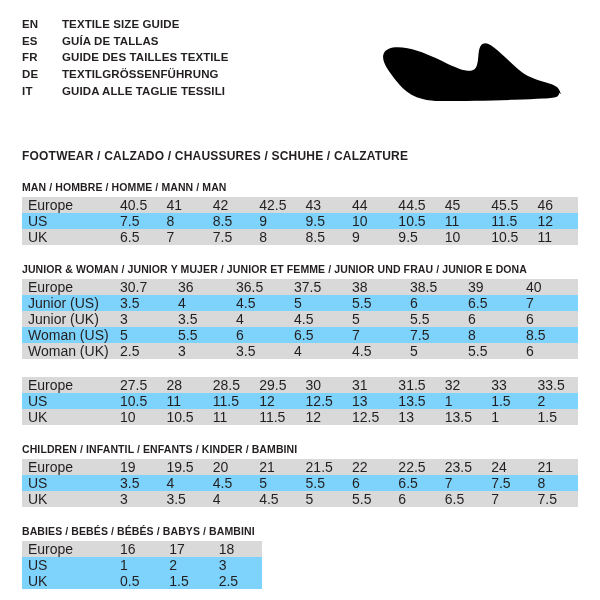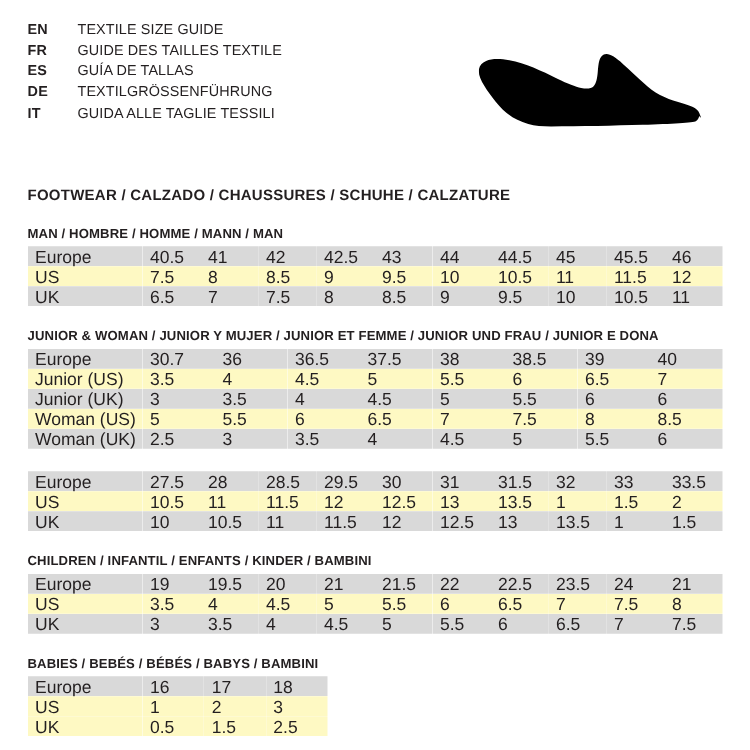--- a/index.html
+++ b/index.html
@@ -38,21 +38,21 @@
     padding: 0;
     vertical-align: top;
     white-space: nowrap;
   }
   .lang-code {
     width: 40px;
     font-weight: bold;
     letter-spacing: .2px;
   }
   .lang-title {
-    font-weight: normal;
+    font-weight: bold;
     letter-spacing: .1px;
   }
 
   .shoe-wrap {
     width: 190px;
     height: 80px;
     margin-right: 10px;
     margin-top: 18px;
     display: flex;
     align-items: center;
@@ -84,44 +84,44 @@
     table-layout: fixed;
   }
   table.size td {
     height: 16px;
     line-height: 16px;
     padding: 0 0 0 6px;
     white-space: nowrap;
     overflow: hidden;
   }
   table.size tr.shade td { background: #d9d9d9; }
-  table.size tr.plain td { background: #fef9c3; }
+  table.size tr.plain td { background: #7dd3fc; }
   .lbl { width: 86px; }
   table.size.babies { width: 240px; }
   table.size.babies .lbl { width: 86px; }
 </style>
 </head>
 <body>
 
 <div class="page">
 
   <div class="header">
     <table class="lang-table">
       <tbody>
         <tr>
           <td class="lang-code">EN</td>
           <td class="lang-title">TEXTILE SIZE GUIDE</td>
         </tr>
         <tr>
+          <td class="lang-code">ES</td>
+          <td class="lang-title">GUÍA DE TALLAS</td>
+        </tr>
+        <tr>
           <td class="lang-code">FR</td>
           <td class="lang-title">GUIDE DES TAILLES TEXTILE</td>
-        </tr>
-        <tr>
-          <td class="lang-code">ES</td>
-          <td class="lang-title">GUÍA DE TALLAS</td>
         </tr>
         <tr>
           <td class="lang-code">DE</td>
           <td class="lang-title">TEXTILGRÖSSENFÜHRUNG</td>
         </tr>
         <tr>
           <td class="lang-code">IT</td>
           <td class="lang-title">GUIDA ALLE TAGLIE TESSILI</td>
         </tr>
       </tbody>

